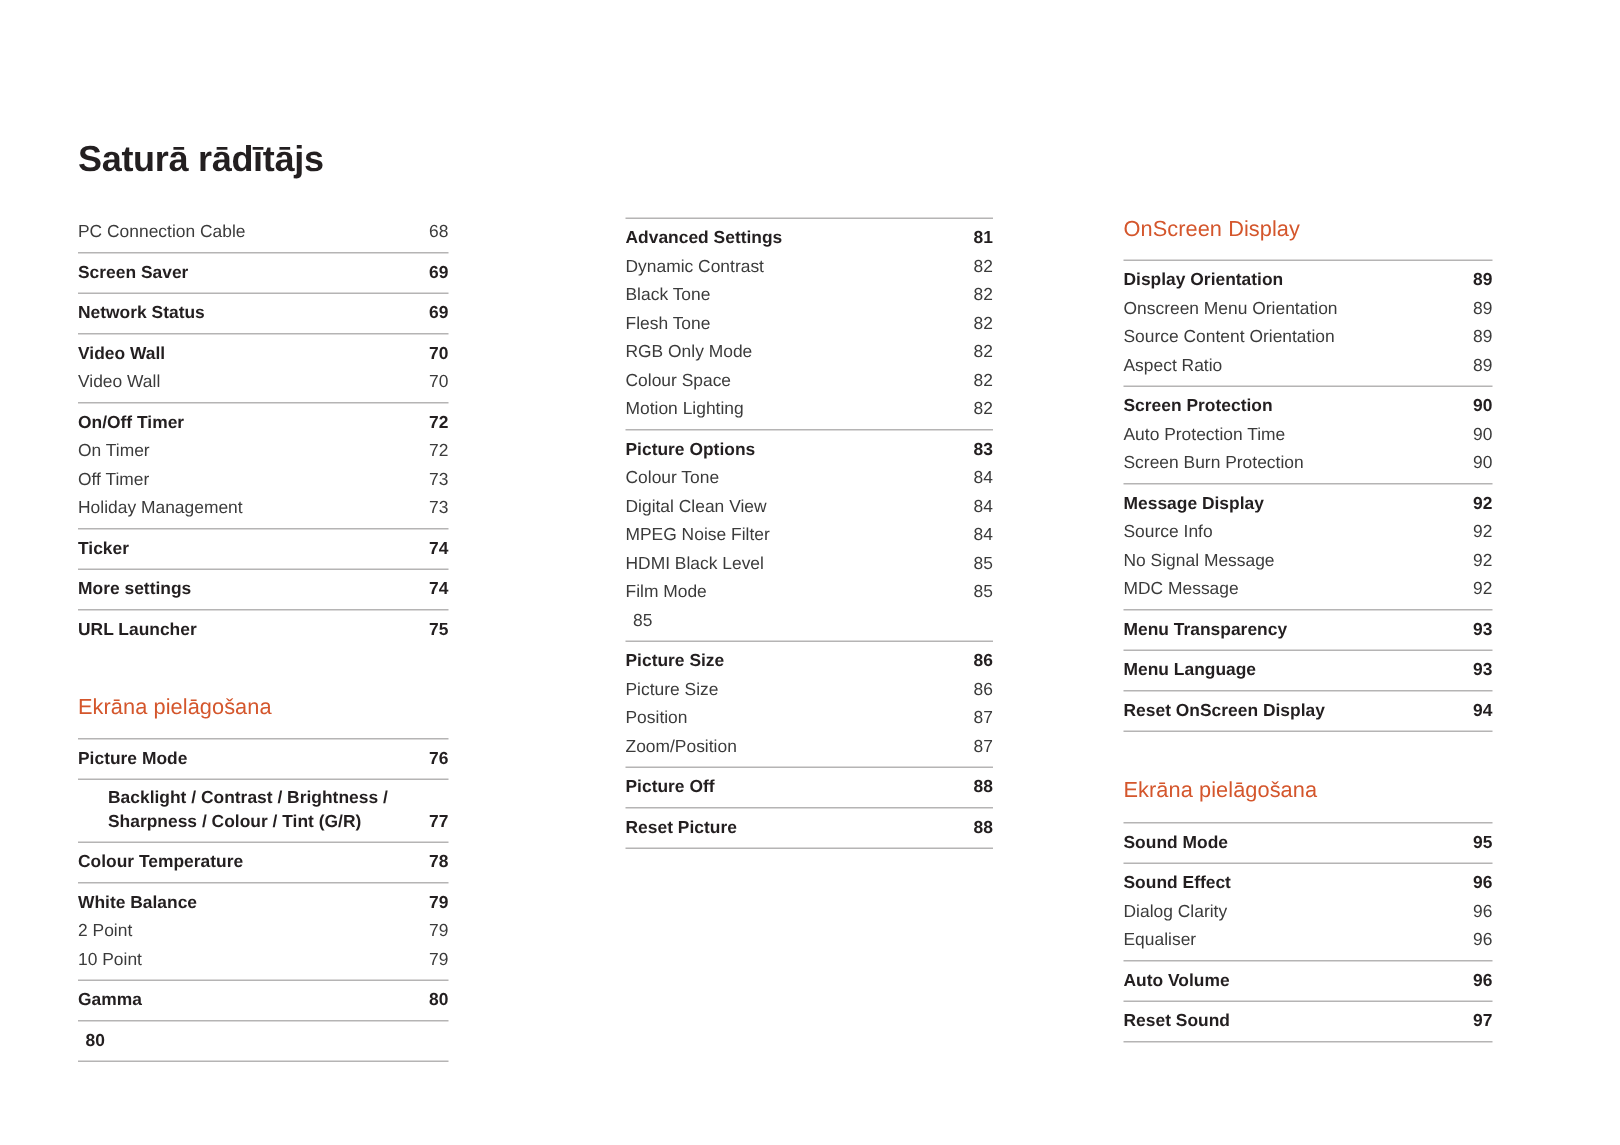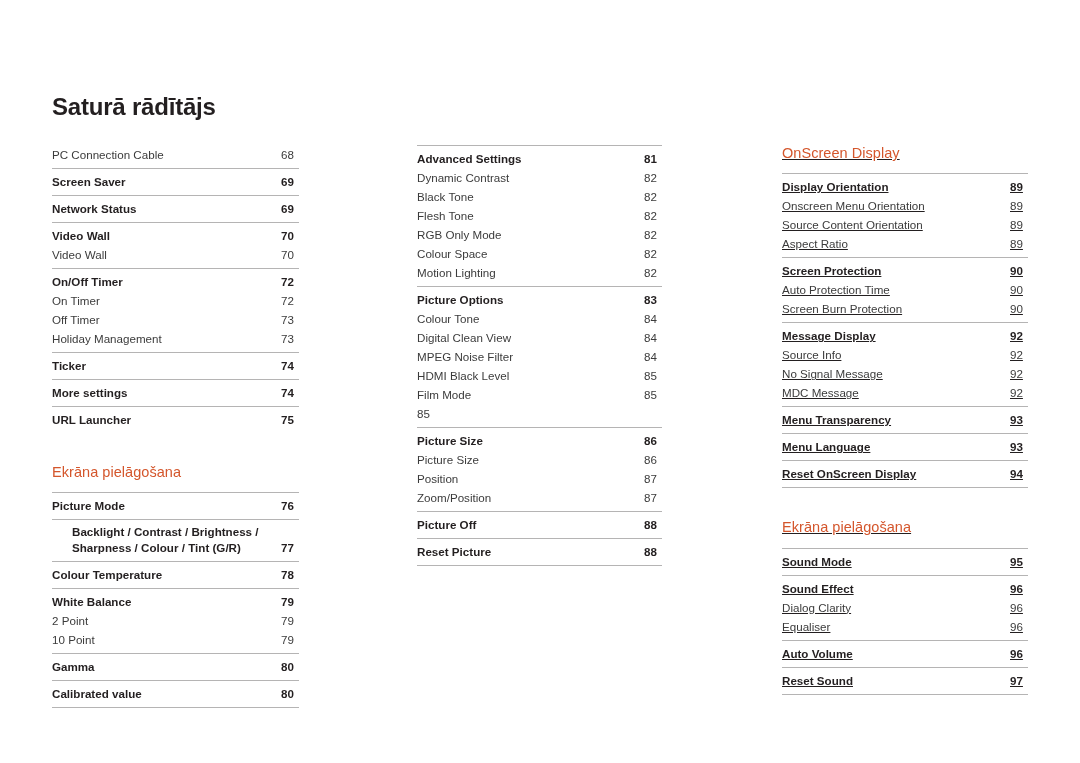--- a/index.html
+++ b/index.html
@@ -41,21 +41,21 @@
     left: 0;
     top: 145px;
     width: 1080px;
   }
   .column {
     position: absolute;
     top: 0;
   }
   .column.col-1 { left: 52px;  width: 247px; }
   .column.col-2 { left: 417px; width: 245px; }
-  .column.col-3 { left: 782px; width: 246px; text-decoration: underline; }
+  .column.col-3 { left: 749px; width: 246px; }
 
   
   .section-heading {
     color: #d4562c;
     font-size: 14.5px;
     font-weight: normal;
     line-height: 1.2;
     padding-bottom: 11px;
     letter-spacing: 0.05px;
     white-space: nowrap;
@@ -84,20 +84,21 @@
     justify-content: space-between;
     line-height: 17px;
     padding: 1px 0;
   }
   .entry .label {
     flex: 1 1 auto;
     padding-right: 10px;
   }
   .entry .page-num {
     flex: 0 0 auto;
+    text-align: right;
     min-width: 18px;
     font-variant-numeric: tabular-nums;
   }
 
   .entry.level-1 .label,
   .entry.level-1 .page-num {
     font-weight: bold;
     font-size: 11.6px;
     color: #231f20;
     letter-spacing: 0.01px;
@@ -223,21 +224,20 @@
           </div>
         </div>
         <div class="group">
           <div class="entry level-1">
             <span class="label">Gamma</span>
             <span class="page-num">80</span>
           </div>
         </div>
         <div class="group last">
           <div class="entry level-1">
-            <span class="label">Calibrated value</span>
             <span class="page-num">80</span>
           </div>
         </div>
       </div>
     <div class="column col-2">
         <div class="group">
           <div class="entry level-1">
             <span class="label">Advanced Settings</span>
             <span class="page-num">81</span>
           </div>

